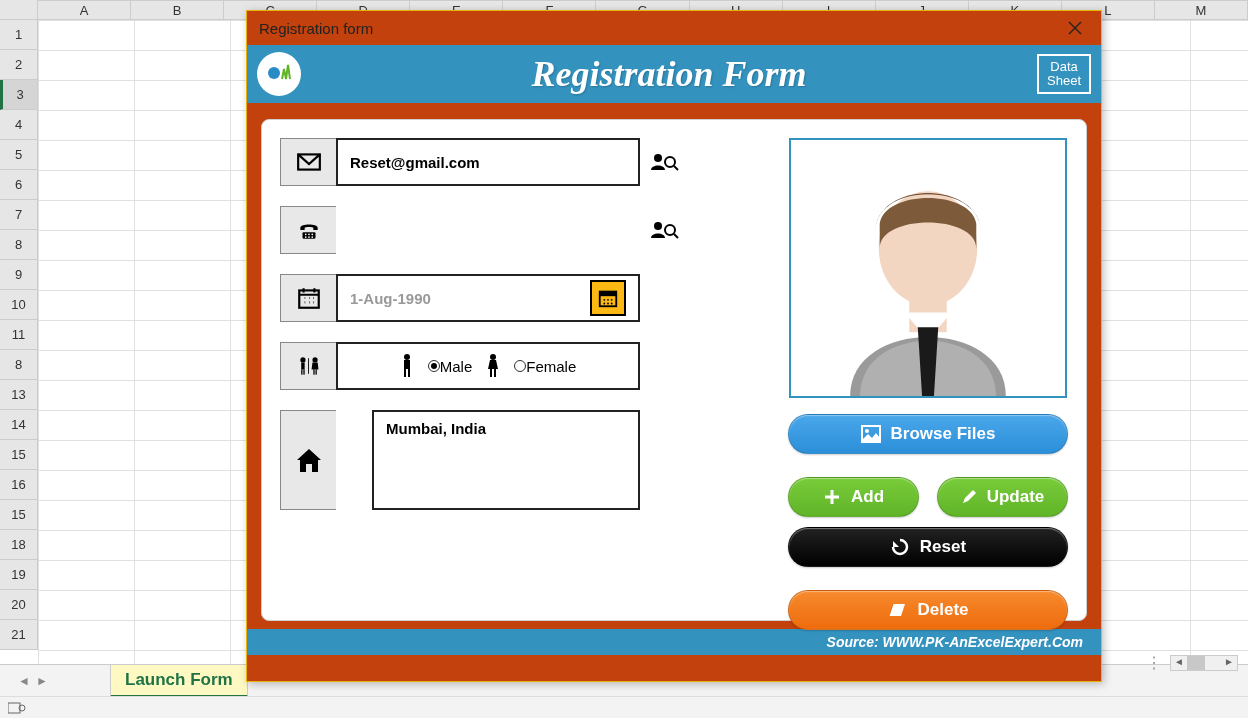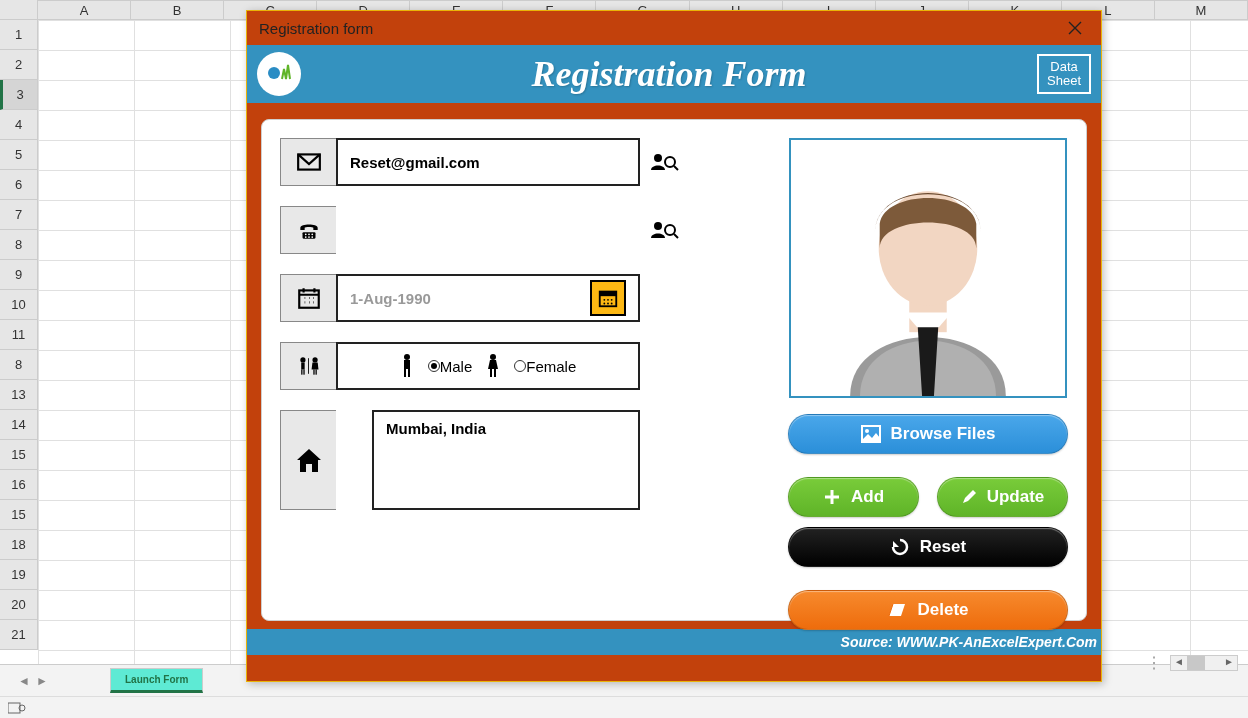--- a/index.html
+++ b/index.html
@@ -12,21 +12,21 @@
 .row-headers { position: absolute; top: 20px; left: 0; width: 38px; background: #e6e6e6; border-right: 1px solid #ccc; }
 .row-h { height: 30px; text-align: center; font-size: 13px; color: #333; line-height: 30px; border-bottom: 1px solid #ccc; }
 .row-h.sel { background: #d5d5d5; border-left: 3px solid #217346; }
 .corner { position: absolute; top: 0; left: 0; width: 38px; height: 20px; background: #e6e6e6; border-right: 1px solid #ccc; border-bottom: 1px solid #ccc; }
 .cells { position: absolute; top: 20px; left: 38px; right: 0; bottom: 0; }
 .cells .rowline { position: absolute; left: 0; right: 0; height: 1px; background: #e0e0e0; }
 .cells .colline { position: absolute; top: 0; bottom: 0; width: 1px; background: #e0e0e0; }
 
 .sheet-tabs { position: absolute; bottom: 22px; left: 0; right: 0; height: 32px; background: #f3f3f3; border-top: 1px solid #ccc; display: flex; align-items: center; }
 .sheet-nav { width: 110px; display: flex; gap: 6px; padding-left: 18px; color: #888; font-size: 12px; }
-.sheet-tab { background: #5eead4; border: 1px solid #ccc; border-bottom: 3px solid #217346; padding: 5px 14px; font-size: 10px; font-weight: bold; color: #217346; }
+.sheet-tab { background: #fef9c3; border: 1px solid #ccc; border-bottom: 3px solid #217346; padding: 5px 14px; font-size: 17px; font-weight: bold; color: #217346; }
 .scroll-area { position: absolute; right: 10px; bottom: 24px; display: flex; align-items: center; gap: 6px; }
 .scrollbar-h { width: 68px; height: 16px; background: #f0f0f0; border: 1px solid #ccc; display: flex; }
 .scrollbar-h .thumb { width: 18px; background: #c8c8c8; margin-left: 0; }
 .scrollbar-h .arr { width: 16px; text-align: center; font-size: 10px; color: #666; }
 .dots { color: #999; letter-spacing: 2px; }
 
 .statusbar { position: absolute; bottom: 0; left: 0; right: 0; height: 22px; background: #f3f3f3; border-top: 1px solid #ddd; display: flex; align-items: center; padding: 0 8px; font-size: 12px; color: #666; }
 
 
 .dialog { position: absolute; top: 10px; left: 246px; width: 856px; height: 672px; background: #c2410c; border: 1px solid #eab308; box-shadow: 2px 2px 8px rgba(0,0,0,0.25); }
@@ -66,21 +66,21 @@
 
 .btn { display: flex; align-items: center; justify-content: center; gap: 10px; color: #fff; font-weight: bold; font-size: 17px; border-radius: 22px; height: 40px; cursor: pointer; box-shadow: inset 0 1px 1px rgba(255,255,255,0.4), 0 1px 2px rgba(0,0,0,0.2); border: 1px solid rgba(0,0,0,0.15); }
 .btn-blue { background: linear-gradient(#4aa7ea,#2b8fd9); }
 .btn-green { background: linear-gradient(#79cc3a,#5fb428); }
 .btn-black { background: linear-gradient(#222,#000); }
 .btn-orange { background: linear-gradient(#f78a2d,#ee6c0c); }
 .btn-row { display: flex; gap: 18px; margin-bottom: 10px; }
 .btn-row .btn { flex: 1; }
 .btn-full { width: 100%; margin-bottom: 23px; }
 
-.footer { height: 26px; background: #3492bf; text-align: right; padding: 0 4px; color: #fff; font-size: 14px; font-weight: bold; font-style: italic; line-height: 26px; }
+.footer { height: 26px; background: #3492bf; text-align: right; padding: 0 18px; color: #fff; font-size: 14px; font-weight: bold; font-style: italic; line-height: 26px; }
 
 svg { display: block; }
 .ico-svg { width: 26px; height: 26px; }
 .ico-lg { width: 32px; height: 32px; }
 .radio-dot { width: 12px; height: 12px; border: 1px solid #333; border-radius: 50%; display: inline-block; position: relative; }
 .radio-dot.checked::after { content: ""; position: absolute; inset: 2px; background: #000; border-radius: 50%; }
 </style>
 </head>
 <body>
 

